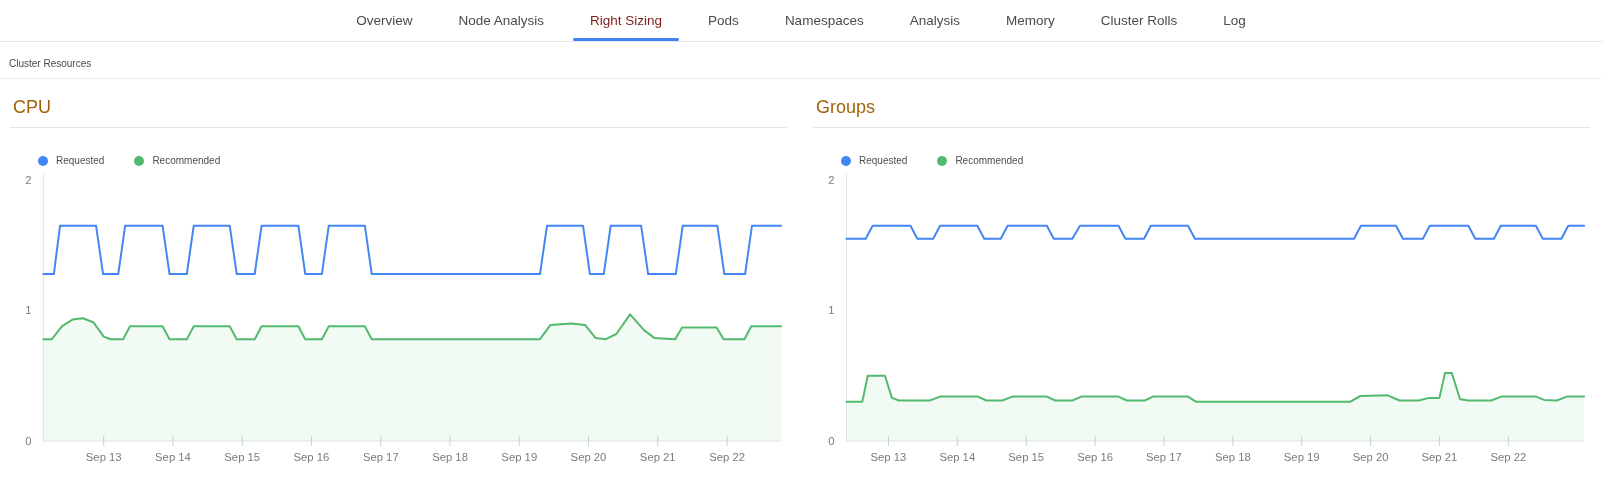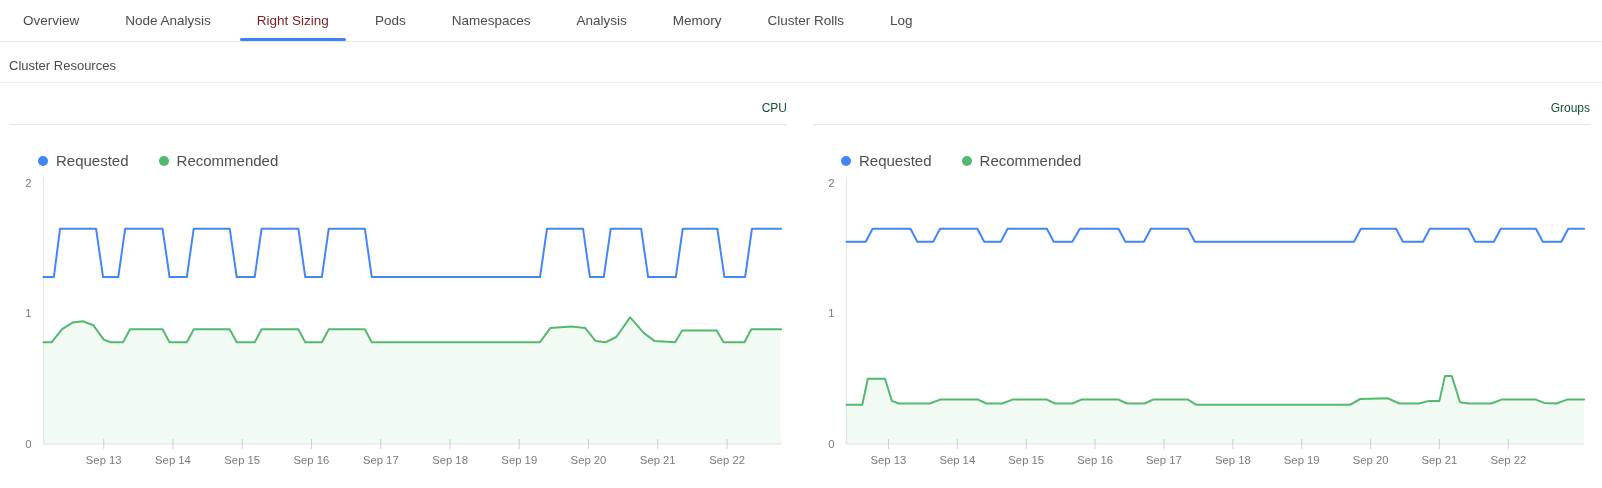--- a/index.html
+++ b/index.html
@@ -1,38 +1,38 @@
 <!DOCTYPE html>
 <html><head>
 <meta charset="utf-8">
 <style>
   * { box-sizing: border-box; margin: 0; padding: 0; }
   html, body { width: 1602px; height: 488px; background: #ffffff; overflow: hidden;
     font-family: "Liberation Sans", "DejaVu Sans", sans-serif; }
 
   
-  .tabbar { display: flex; align-items: stretch; height: 42px; border-bottom: 1px solid #e7e7e7; }
+  .tabbar { display: flex; align-items: stretch; height: 42px; border-bottom: 1px solid #e7e7e7; justify-content: center; }
   .tab { position: relative; display: flex; align-items: center; padding: 0 23px;
     font-size: 13.5px; color: #4b4b4b; background: none; border: none; cursor: pointer;
     font-family: inherit; white-space: nowrap; }
   .tab.active { color: #7f1d1d; }
   .tab.active::after { content: ""; position: absolute; left: 6px; right: 6px; bottom: 0;
     height: 3px; background: #3d82f5; border-radius: 2px; }
 
   
   .page-header { margin-top: 16px; padding: 0 0 9px 9px; border-bottom: 1px solid #ededed;
-    font-size: 13px; color: #4a4a4a; }
+    font-size: 10px; color: #4a4a4a; }
 
   
   .charts-row { display: flex; gap: 26px; margin-top: 18px; padding: 0 12px 0 10px; }
   .chart-card { flex: 1; min-width: 0; }
-  .chart-title { font-size: 12px; color: #14532d; padding: 0 0 9px 3px;
-    border-bottom: 1px solid #e5e5e5; text-align: right; }
+  .chart-title { font-size: 18px; color: #a16207; padding: 0 0 9px 3px;
+    border-bottom: 1px solid #e5e5e5; }
   .legend { display: flex; gap: 30px; margin: 27px 0 0 28px; }
-  .legend-item { display: flex; align-items: center; gap: 8px; font-size: 15px;
+  .legend-item { display: flex; align-items: center; gap: 8px; font-size: 10px;
     color: #4f4f4f; cursor: pointer; }
   .dot { width: 10px; height: 10px; border-radius: 50%; flex: 0 0 auto; }
   svg.chart { display: block; width: 100%; height: 300px; margin-top: 4px; }
   svg.chart text { font-family: "Liberation Sans", "DejaVu Sans", sans-serif;
     font-size: 11.5px; fill: #7b7b7b; }
 </style>
 </head>
 <body>
 
 <div class="tabbar">

